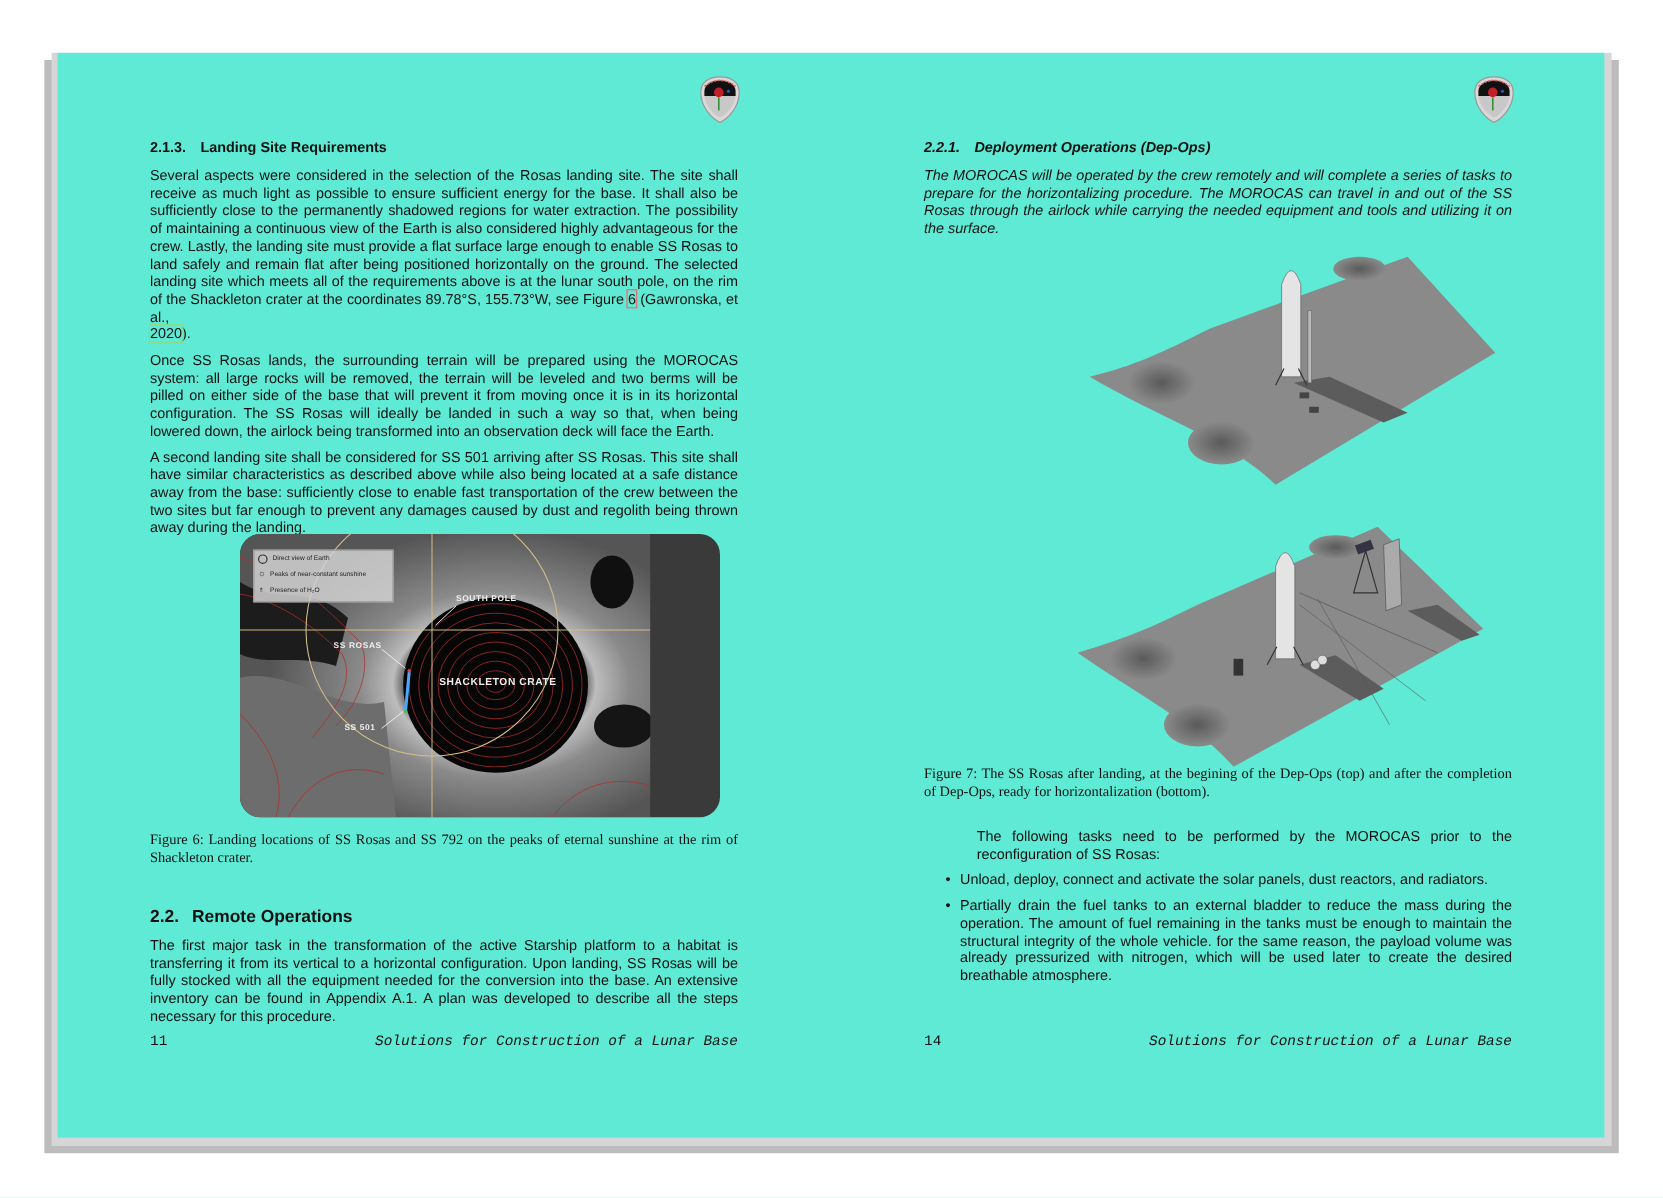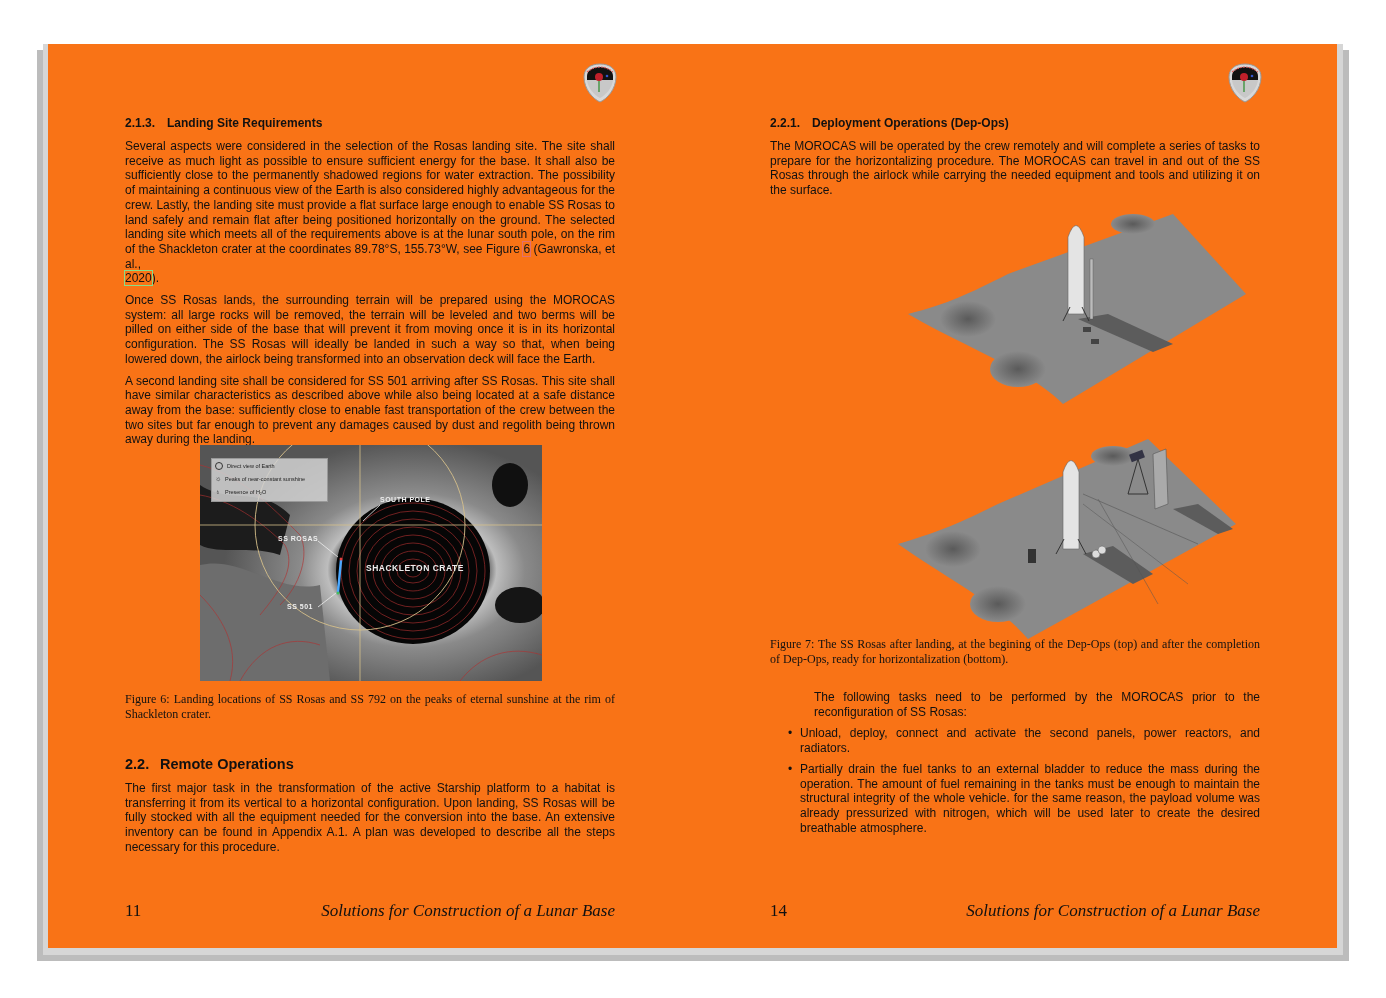--- a/index.html
+++ b/index.html
@@ -1,41 +1,41 @@
 <!DOCTYPE html>
 <html><head>
 <meta charset="utf-8">
 <style>
   html, body { margin:0; padding:0; background:#ffffff; }
   body { width:1386px; height:998px; position:relative; overflow:hidden; font-family:"Liberation Sans", sans-serif; color:#111; }
   .spread-shadow { position:absolute; left:37px; top:50px; width:1312px; height:911px; background:#bcbcbc; }
   .spread-frame { position:absolute; left:43px; top:44px; width:1300px; height:911px; background:#d6d6d6; }
-  .spread { position:absolute; left:48px; top:44px; width:1289px; height:904px; background:#f97316; }
+  .spread { position:absolute; left:48px; top:44px; width:1289px; height:904px; background:#5eead4; }
 
   .page { position:absolute; top:0; height:904px; width:640px; }
   .page.left { left:0; }
   .page.right { left:645px; }
 
   .logo { position:absolute; top:19px; width:34px; height:40px; }
   .content { position:absolute; left:77px; width:490px; top:72px; }
-  .page.right .content { left:77px; }
+  .page.right .content { left:77px;font-style:italic; }
 
   .sec-h3 { font-weight:bold; font-size:12px; margin:0 0 9px 0; line-height:14px; }
   .sec-h3 .num { display:inline-block; width:42px; }
   .sec-h2 { font-weight:bold; font-size:14.5px; margin:0 0 8px 0; line-height:17px; }
   .sec-h2 .num { display:inline-block; width:35px; }
   p.body { font-size:12px; line-height:14.7px; text-align:justify; margin:0 0 7px 0; }
   .ref-fig { outline:1px solid #e07070; outline-offset:0px; }
   .ref-cite { outline:1px solid #88dd88; outline-offset:0px; }
 
   .caption { font-family:"Liberation Serif", serif; font-size:12px; line-height:14.5px; text-align:justify; margin:0; }
-  .footer { position:absolute; left:77px; width:490px; top:857px; font-family:Liberation Serif, serif; font-size:17px; display:flex; justify-content:space-between; }
+  .footer { position:absolute; left:77px; width:490px; top:817px; font-family:Liberation Mono, monospace; font-size:12px; display:flex; justify-content:space-between; }
   .footer .title { font-style:italic; }
 
-  .fig6 { position:absolute; left:152px; top:401px; width:342px; height:236px; background:#3a3a3a; overflow:hidden; }
+  .fig6 { position:absolute; left:152px; top:401px; width:400px; height:236px; background:#3a3a3a; overflow:hidden;border-radius:17px; }
   .fig7a { position:absolute; left:215px; top:165px; width:340px; height:200px; }
   .fig7b { position:absolute; left:205px; top:390px; width:340px; height:205px; }
 
   ul.tasks { list-style:none; margin:0; padding:0 0 0 30px; }
   ul.tasks li { position:relative; font-size:12px; line-height:14.7px; text-align:justify; margin:0 0 6px 0; }
   ul.tasks li::before { content:"•"; position:absolute; left:-12px; top:0; }
 </style>
 </head>
 <body>
 
@@ -194,21 +194,21 @@
       <line x1="200" y1="65" x2="260" y2="170" stroke="#555" stroke-width="0.5"></line>
       <rect x="130" y="115" width="8" height="14" fill="#333"></rect>
       <circle cx="198" cy="120" r="4" fill="#ddd" stroke="#555" stroke-width="0.5"></circle>
       <circle cx="204" cy="116" r="4" fill="#ddd" stroke="#555" stroke-width="0.5"></circle>
     </svg>
 
     <div style="position:absolute;left:77px;top:593px;width:490px;">
       <p class="caption">Figure 7: The SS Rosas after landing, at the begining of the Dep-Ops (top) and after the completion of Dep-Ops, ready for horizontalization (bottom).</p>
       <p class="body" style="margin-top:24px;margin-left:44px;">The following tasks need to be performed by the MOROCAS prior to the reconfiguration of SS Rosas:</p>
       <ul class="tasks">
-        <li>Unload, deploy, connect and activate the second panels, power reactors, and radiators.</li>
+        <li>Unload, deploy, connect and activate the solar panels, dust reactors, and radiators.</li>
         <li>Partially drain the fuel tanks to an external bladder to reduce the mass during the operation. The amount of fuel remaining in the tanks must be enough to maintain the structural integrity of the whole vehicle. for the same reason, the payload volume was already pressurized with nitrogen, which will be used later to create the desired breathable atmosphere.</li>
       </ul>
     </div>
 
     <div class="footer">
       <span>14</span>
       <span class="title">Solutions for Construction of a Lunar Base</span>
     </div>
   </div>
 </div>

